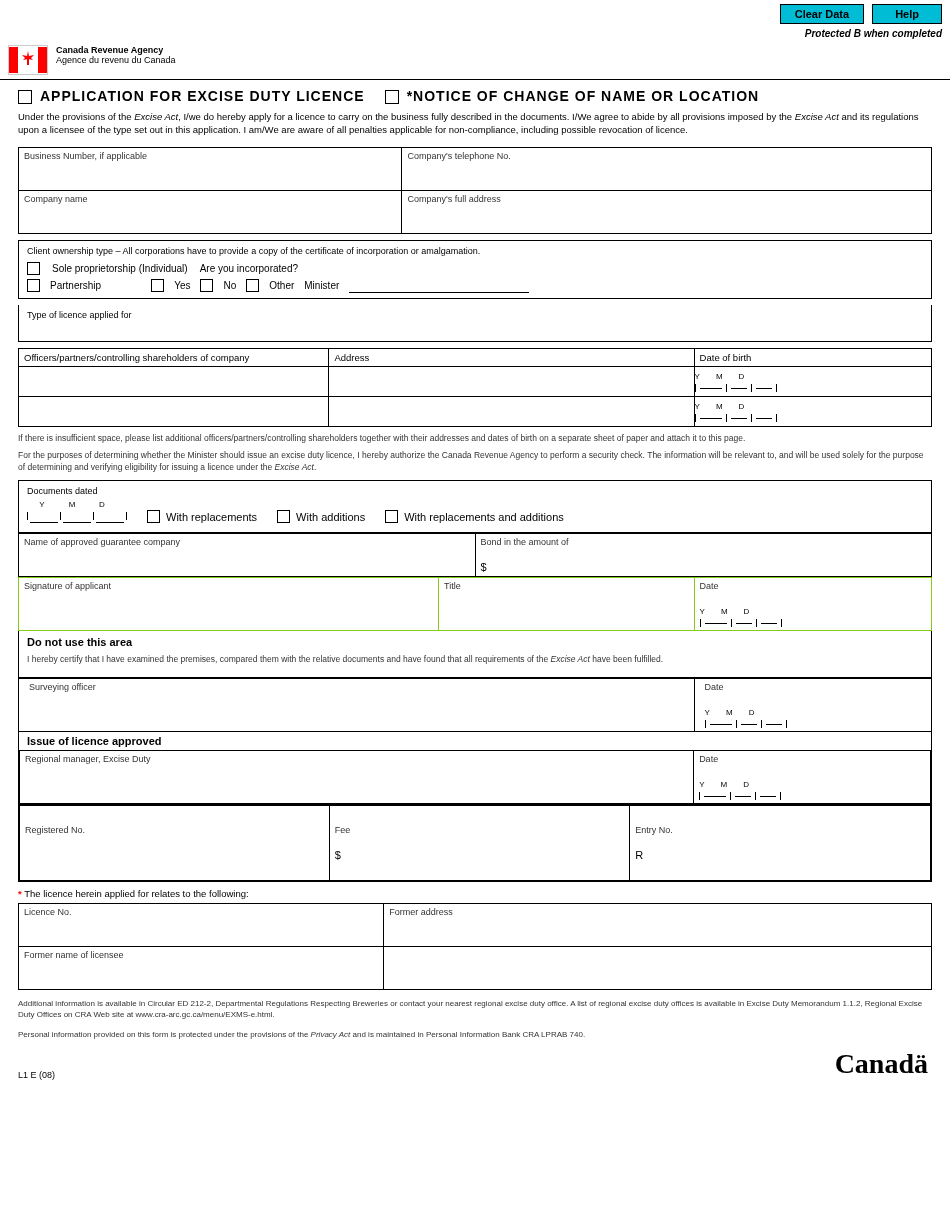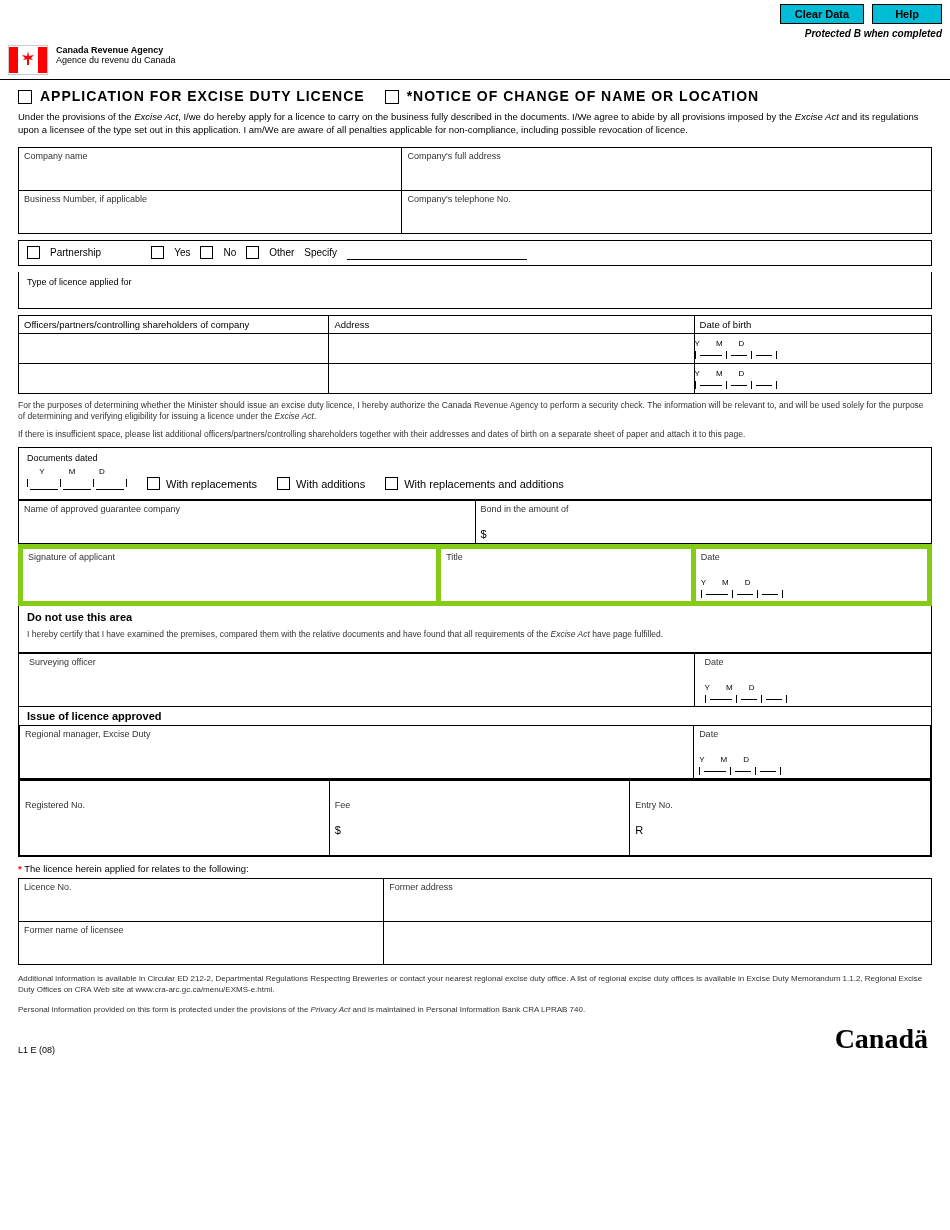--- a/index.html
+++ b/index.html
@@ -270,21 +270,21 @@
       padding: 3px 5px;
       vertical-align: top;
     }
     .sig-table {
       width: 100%;
       border-collapse: collapse;
       border: 1px solid #000;
       border-top: none;
     }
     .sig-table td {
-      border: 5px solid #84cc16;
+      border: 1px solid #84cc16;
       padding: 3px 5px;
       vertical-align: top;
     }
     .do-not-use {
       border: 1px solid #000;
       border-top: none;
       padding: 5px 8px;
     }
     .do-not-title {
       font-weight: bold;
@@ -436,54 +436,60 @@
     </div>
   </div>
 
   <div class="intro-text">
     <span>Under the provisions of the </span><i>Excise Act</i><span>, I/we do hereby apply for a licence to carry on the business fully described in the documents. I/We agree to abide by all provisions imposed by the </span><i>Excise Act</i><span> and its regulations upon a licensee of the type set out in this application. I am/We are aware of all penalties applicable for non-compliance, including possible revocation of licence.</span>
   </div>
 
   <table class="field-table">
     <tbody>
         <tr>
+      <td>
+        <span class="field-label">Business Number, if applicable</span>
+        <input class="input-field" type="text" style="">
+      </td>
+      <td>
+        <span class="field-label">Company's telephone No.</span>
+        <input class="input-field" type="text" style="">
+      </td>
+    </tr>
+    <tr>
       <td style="width:42%">
         <span class="field-label">Company name</span>
         <input class="input-field" type="text" style="">
       </td>
       <td style="width:58%">
         <span class="field-label">Company's full address</span>
         <input class="input-field" type="text" style="">
       </td>
     </tr>
-    <tr>
-      <td>
-        <span class="field-label">Business Number, if applicable</span>
-        <input class="input-field" type="text" style="">
-      </td>
-      <td>
-        <span class="field-label">Company's telephone No.</span>
-        <input class="input-field" type="text" style="">
-      </td>
-    </tr>
   </tbody>
     </table>
 
   <div class="ownership-section">
+    <div class="ownership-title">Client ownership type – All corporations have to provide a copy of the certificate of incorporation or amalgamation.</div>
+    <div class="ownership-row1">
+      <span class="inline-checkbox"></span>
+      <span class="inline-label">Sole proprietorship (Individual)</span>
+      <span class="inline-label">Are you incorporated?</span>
+    </div>
     <div class="ownership-row2">
       <span class="inline-checkbox"></span>
       <span class="inline-label">Partnership</span>
       <span style="width:30px;"></span>
       <span class="inline-checkbox"></span>
       <span class="inline-label">Yes</span>
       <span class="inline-checkbox"></span>
       <span class="inline-label">No</span>
       <span class="inline-checkbox"></span>
       <span class="inline-label">Other</span>
-      <span class="inline-label">Specify</span>
+      <span class="inline-label">Minister</span>
       <span class="specify-line"></span>
     </div>
   </div>
 
   <div class="licence-type-section">
     <span class="licence-type-label">Type of licence applied for</span>
     <div style="height:18px;">
       <input class="input-field" type="text" style="">
     </div>
   </div>
@@ -559,25 +565,25 @@
             <span class="date-space" style="width:16px;"></span>
             <span class="date-tick"></span>
             <span class="date-space" style="width:16px;"></span>
             <span class="date-tick"></span>
           </div>
         </td>
       </tr>
     </tbody>
   </table>
 
+  <p class="para-text">If there is insufficient space, please list additional officers/partners/controlling shareholders together with their addresses and dates of birth on a separate sheet of paper and attach it to this page.</p>
+
   <p class="para-text">
     <span>For the purposes of determining whether the Minister should issue an excise duty licence, I hereby authorize the Canada Revenue Agency to perform a security check. The information will be relevant to, and will be used solely for the purpose of determining and verifying eligibility for issuing a licence under the </span><i>Excise Act</i><span>.</span>
   </p>
-
-  <p class="para-text">If there is insufficient space, please list additional officers/partners/controlling shareholders together with their addresses and dates of birth on a separate sheet of paper and attach it to this page.</p>
 
   <div class="docs-section">
     <div class="docs-title">Documents dated</div>
     <div class="docs-row1">
 
       <div class="date-ymd">
         <div class="date-labels">
           <span>Y</span>
           <span>M</span>
           <span>D</span>
@@ -662,21 +668,21 @@
           <span class="date-tick"></span>
         </div>
       </td>
     </tr>
   </tbody>
     </table>
 
   <div class="do-not-use">
     <div class="do-not-title">Do not use this area</div>
     <div class="para-text">
-      <span>I hereby certify that I have examined the premises, compared them with the relative documents and have found that all requirements of the </span><i>Excise Act</i><span> have page fulfilled.</span>
+      <span>I hereby certify that I have examined the premises, compared them with the relative documents and have found that all requirements of the </span><i>Excise Act</i><span> have been fulfilled.</span>
     </div>
   </div>
 
   <table class="surveying-table">
     <tbody>
         <tr>
       <td style="width:74%">
         <span class="field-label">Surveying officer</span>
         <input class="input-field" type="text" style="height: 22px;">
       </td>

